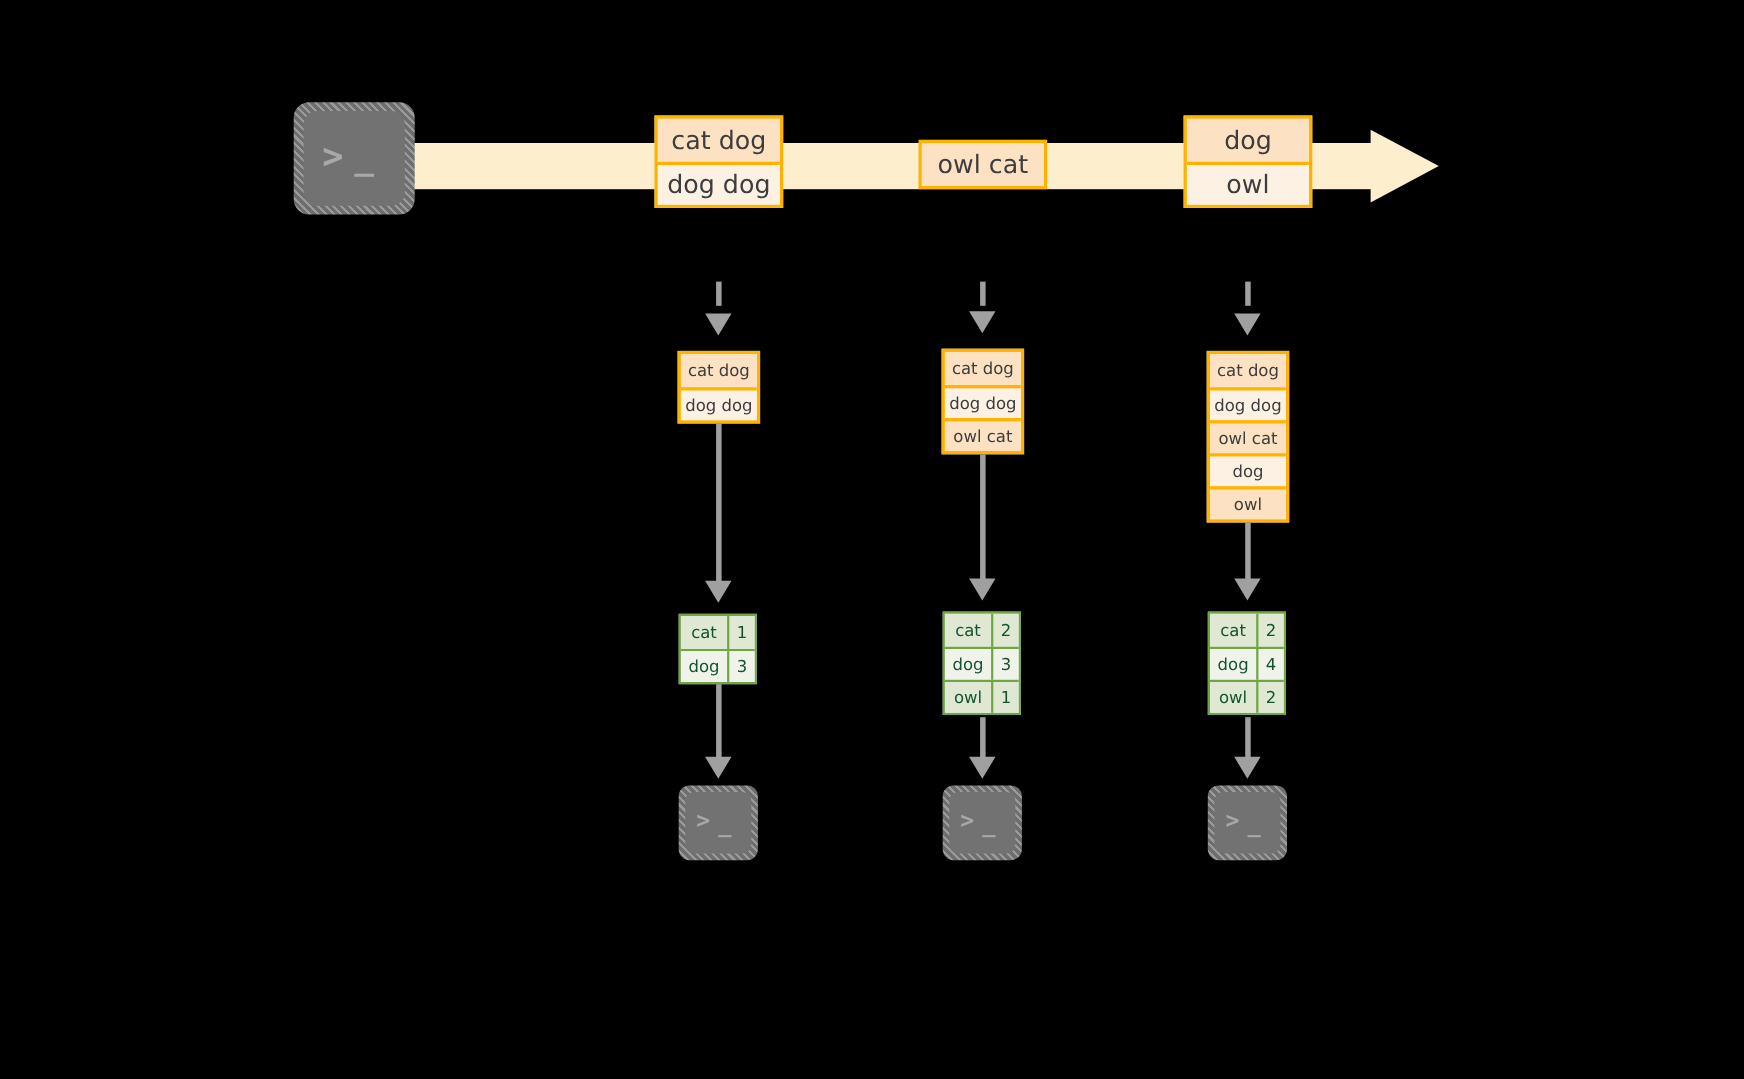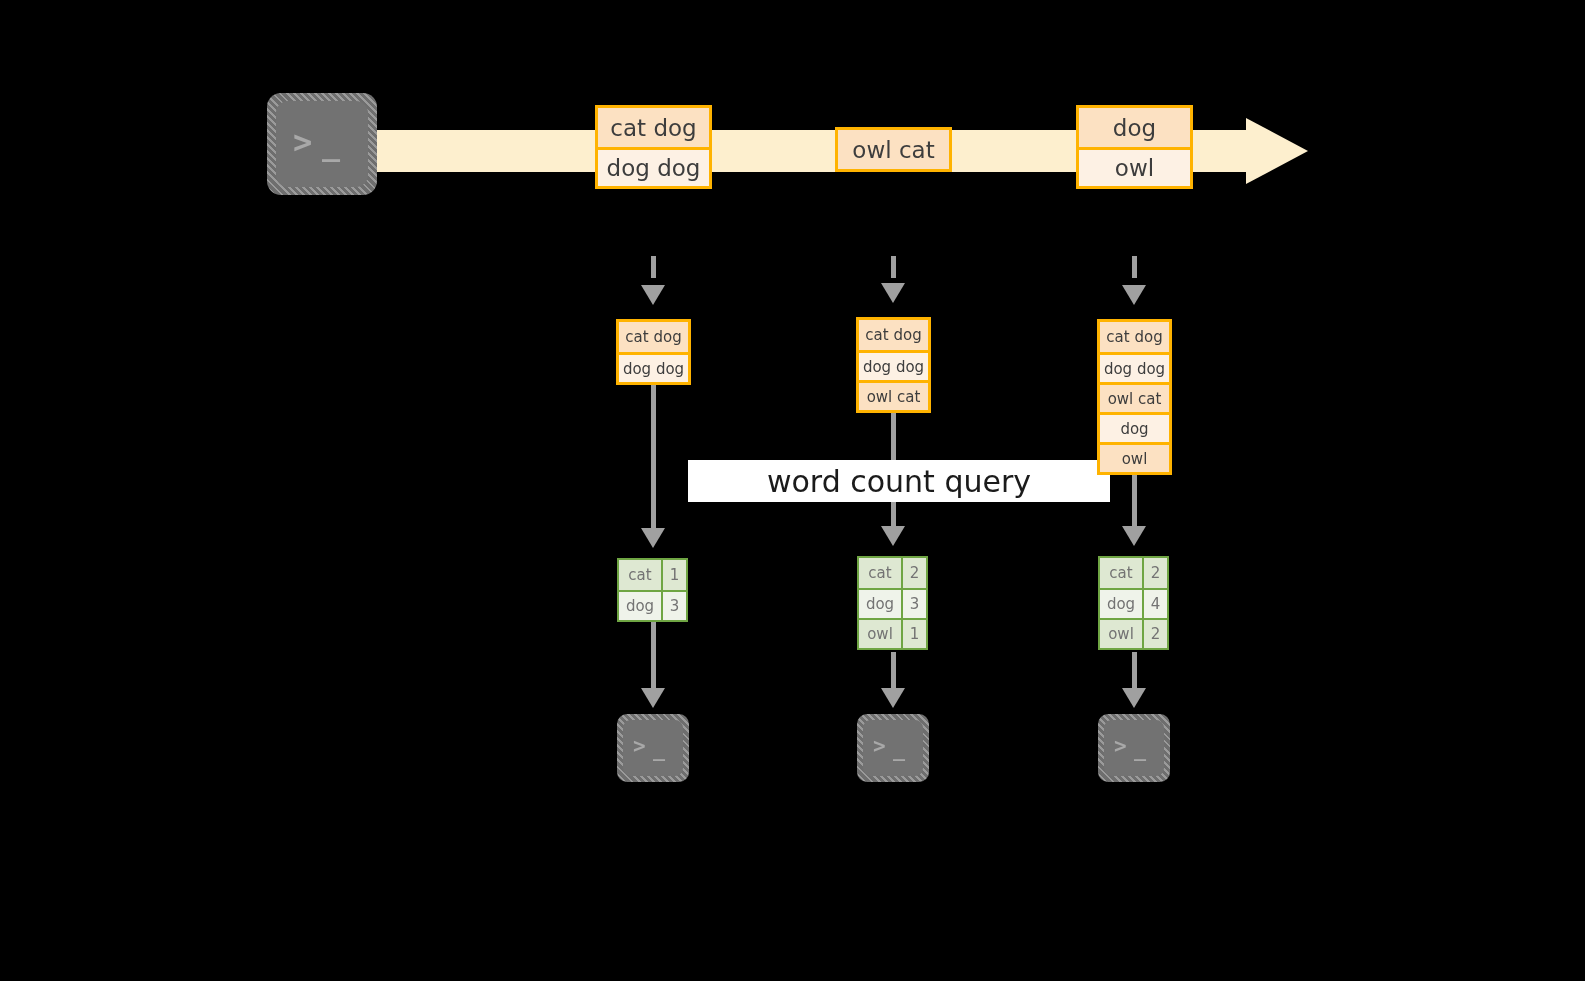--- a/index.html
+++ b/index.html
@@ -95,21 +95,21 @@
     box-sizing: border-box;
   }
   .restable .row + .row { border-top: 2px solid #6FA543; }
   .restable .c-word,
   .restable .c-num {
     box-sizing: border-box;
     display: flex;
     align-items: center;
     justify-content: center;
     font-size: 15px;
-    color: #737373;
+    color: #14532d;
   }
   .restable .c-word { width: 42px; }
   .restable .c-num  { width: 25px; border-left: 2px solid #6FA543; }
   .restable .row.shade-a .c-word,
   .restable .row.shade-a .c-num { background: #DEE8D2; }
   .restable .row.shade-b .c-word,
   .restable .row.shade-b .c-num { background: #EFF3EA; }
 
   
   .connector {
@@ -277,17 +277,14 @@
   <div class="connector" style="left:1132px; top:652px; height:38px;"></div>
   <div class="arrowhead" style="left:1122px; top:688px;"></div>
 
   <div class="terminal" style="left:1098px; top:714px; width:72px; height:68px;">
     <div class="hatch" style="border-radius:10px;"></div>
     <div class="inner" style="left:6px; top:6px; right:6px; bottom:6px; border-radius:8px;"></div>
     <div class="glyph" style="left:16px; top:22px; font-size:21px;">&gt;</div>
     <div class="glyph" style="left:36px; top:25px; font-size:20px;">_</div>
   </div>
 
-  <div class="label-band" style="left:688px; top:460px; width:422px; height:42px; z-index:4;">
-    <span class="label-text">word count query</span>
-  </div>
 
 </div>
 
 </body></html>

